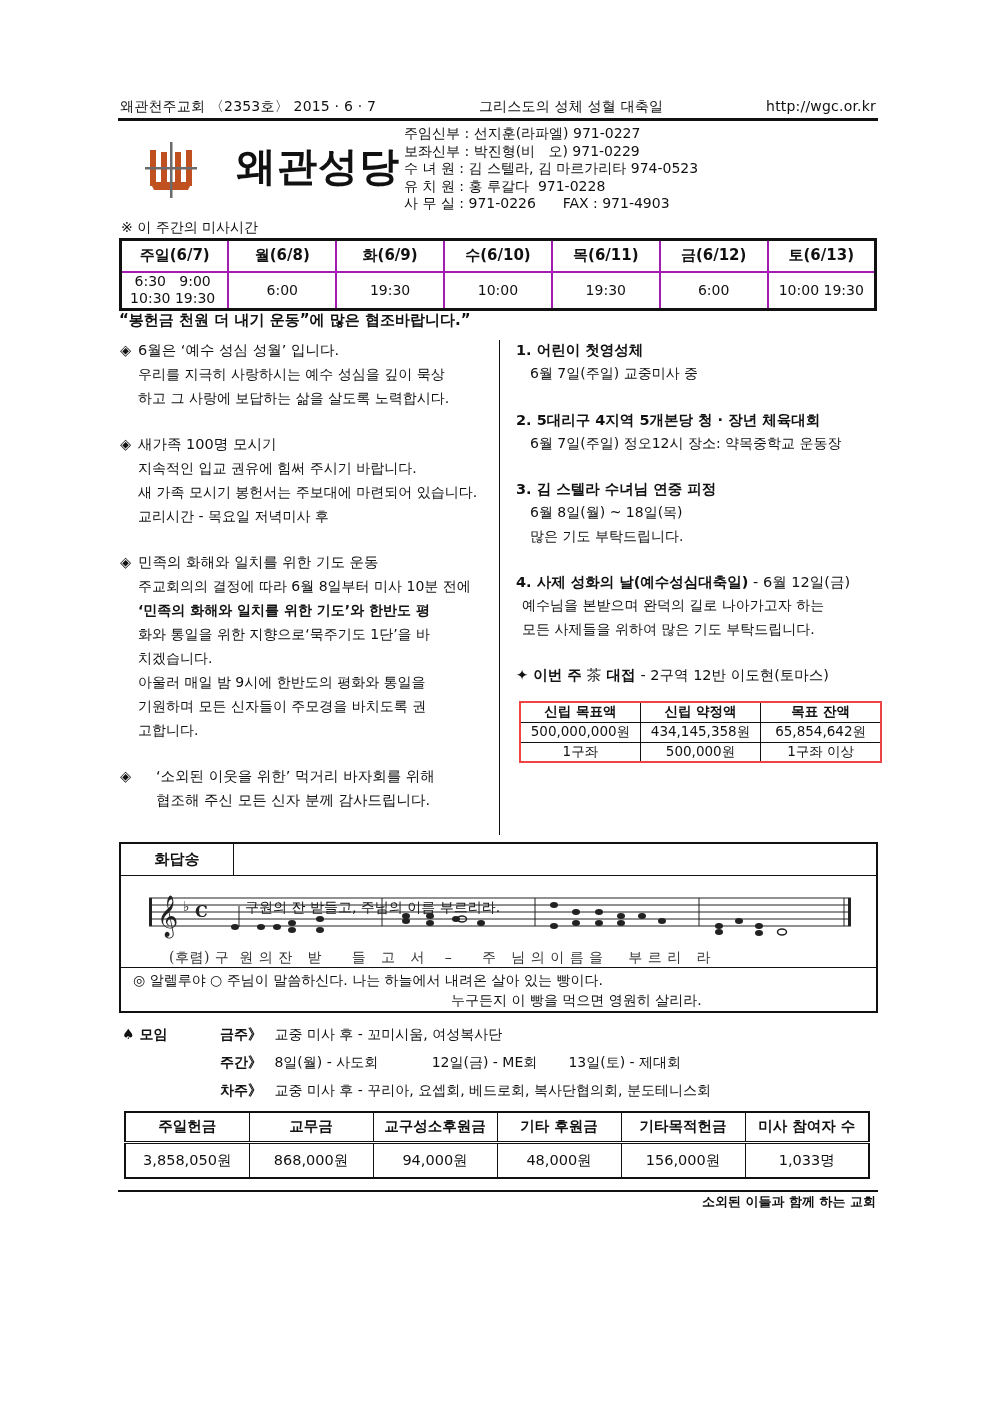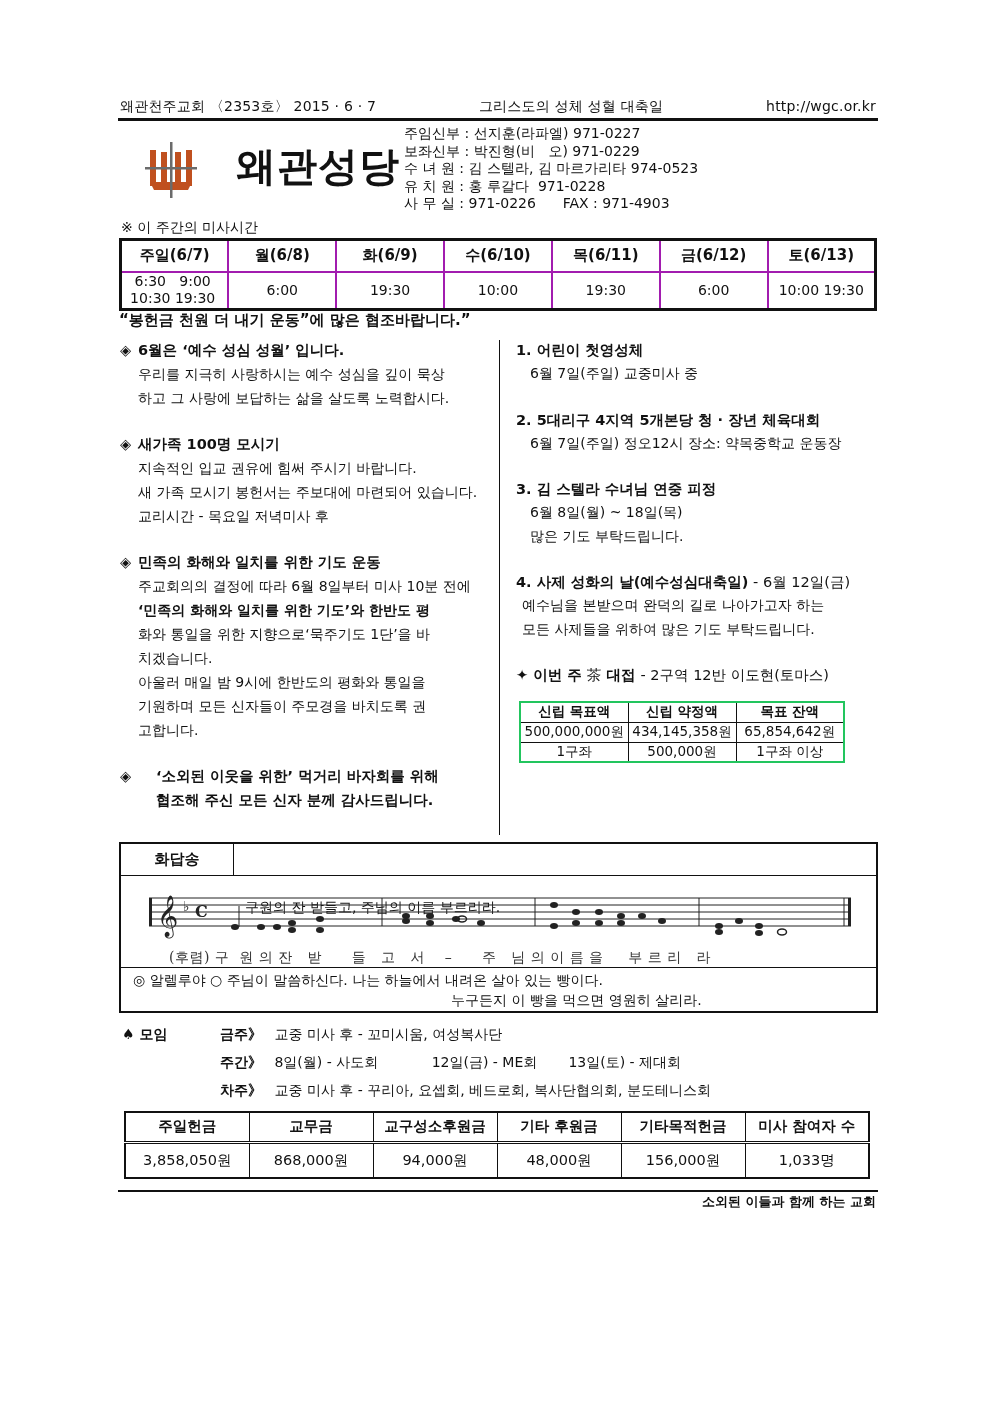--- a/index.html
+++ b/index.html
@@ -25,28 +25,28 @@
     table.mass th { height: 32px; font-weight: bold; font-size: 15px; }
     table.mass td { height: 38px; line-height: 17px; }
     table.mass td.first { text-align: center; padding-right: 4px; white-space: pre; }
     .slogan { left: 119px; top: 311px; width: 758px; text-align: left; font-weight: bold; font-size: 15px; }
 
     
     .col-divider { left: 499px; top: 340px; width: 1px; height: 495px; background: #111; }
     .left-col { left: 120px; top: 338px; width: 362px; font-size: 14px; }
     .right-col { left: 516px; top: 338px; width: 360px; font-size: 14px; }
     .sec { margin-bottom: 22px; }
-    .sec-title { font-weight: bold; font-size: 14.5px; line-height: 24px; }
+    .sec-title { font-weight: normal; font-size: 14.5px; line-height: 24px; }
     .sec-body { padding-left: 18px; line-height: 24px; text-align: justify; }
     .sec-body .line { display: block; }
     .r-title { font-weight: bold; font-size: 14.5px; line-height: 24px; }
     .r-body { padding-left: 14px; line-height: 23.5px; }
     .diamond { display: inline-block; width: 18px; }
 
-    table.fund { border-collapse: collapse; width: 326px; margin-left: 3px; margin-top: 6px; border: 2px solid #22c55e; table-layout: fixed; }
+    table.fund { border-collapse: collapse; width: 363px; margin-left: 3px; margin-top: 6px; border: 2px solid #ef4444; table-layout: fixed; }
     table.fund th, table.fund td { border: 1px solid #111; text-align: center; font-size: 13.5px; height: 20px; }
     table.fund th { font-weight: bold; }
 
     
     .psalm { left: 119px; top: 842px; width: 759px; height: 171px; border: 2px solid #111; }
     .psalm-head { position: absolute; left: 0; top: 0; width: 100%; height: 32px; border-bottom: 1px solid #111; }
     .psalm-label { position: absolute; left: 0; top: 0; width: 113px; height: 31px; border-right: 1px solid #111; font-weight: bold; font-size: 15px; text-align: center; line-height: 31px; }
     .psalm-text { position: absolute; left: 124px; top: 0; line-height: 31px; font-size: 14px; margin-top: 48px; }
     .score { position: absolute; left: 0; top: 32px; width: 100%; height: 92px; border-bottom: 1px solid #111; }
     .lyrics { position: absolute; left: 48px; top: 73px; font-size: 14px; color: #333; letter-spacing: 0.5px; white-space: pre; font-family: "DejaVu Serif", serif; }

